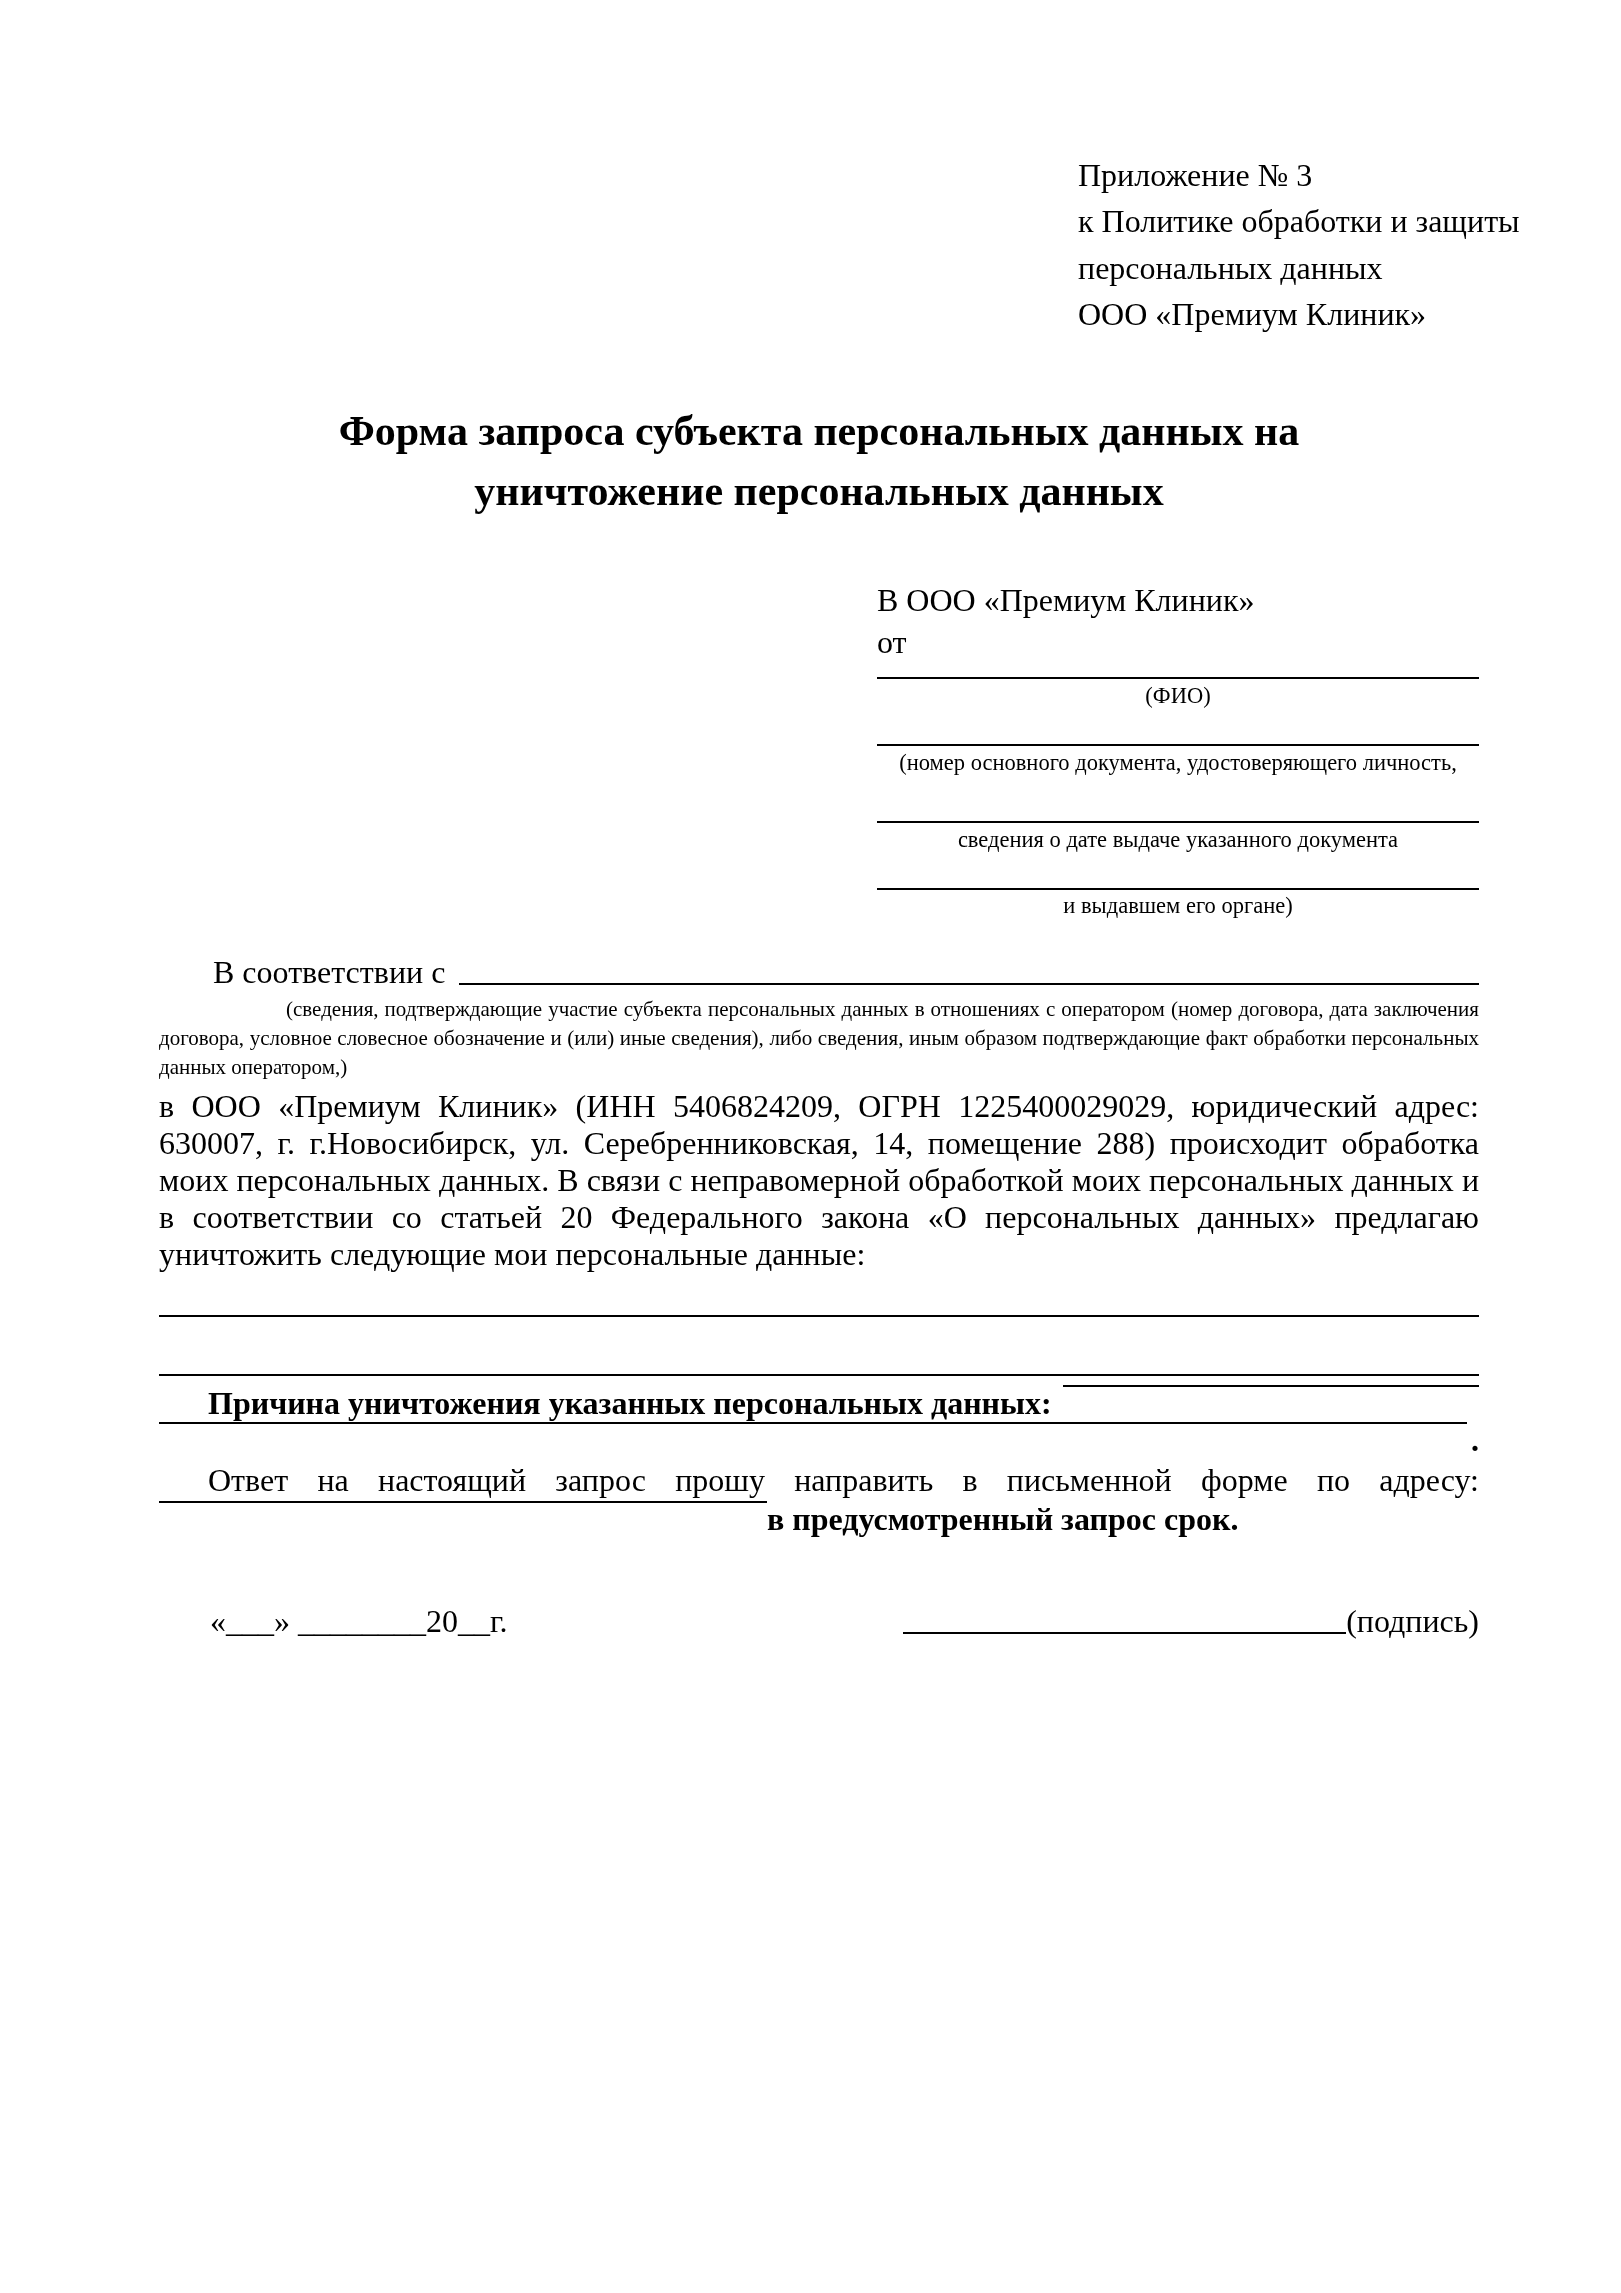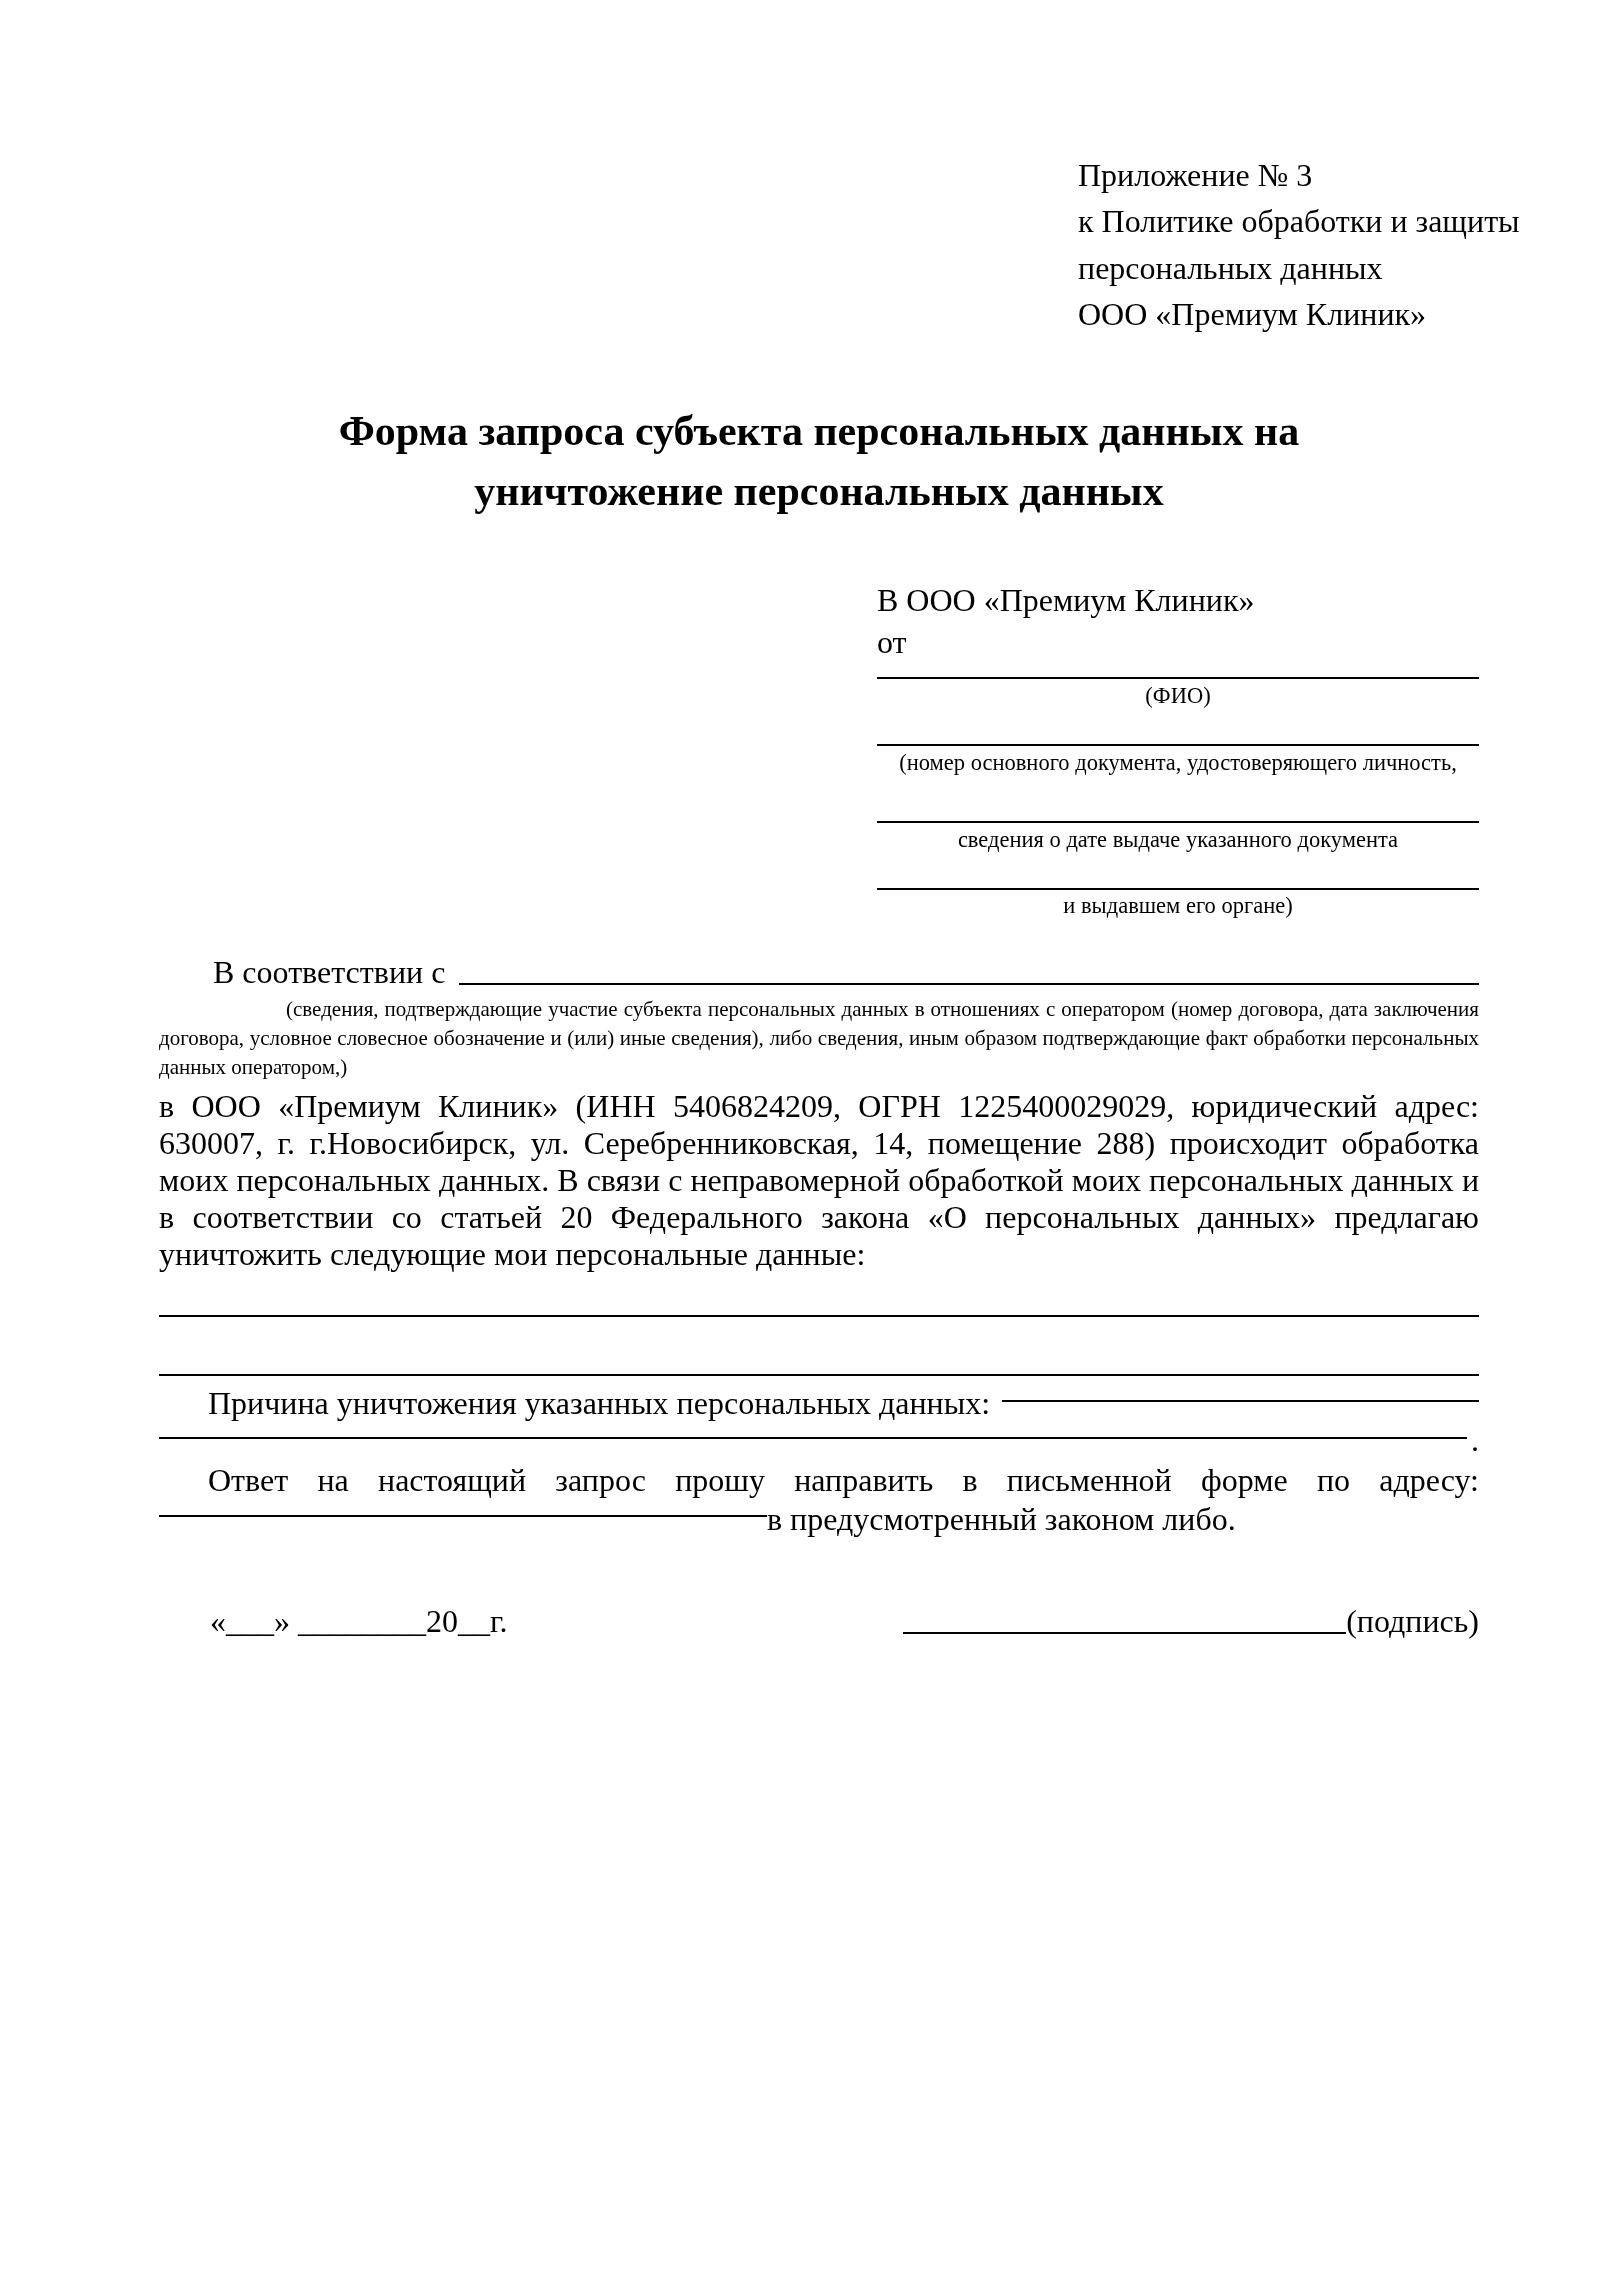--- a/index.html
+++ b/index.html
@@ -61,21 +61,21 @@
     margin-top:3.9px;
   }
   .main-par{
     text-align:justify;
     line-height:1.16;
     margin-top:5.9px;
   }
   .blank-line{border-bottom:2.9px solid #000;}
   .b1{height:41px;}
   .b2{height:57px;}
-  .row{display:flex;align-items:center;line-height:1.16;}
+  .row{display:flex;align-items:flex-start;line-height:1.16;font-weight:bold;}
   .reason-row{margin-top:9.8px;}
   .reason-row .label{margin-left:49px;white-space:nowrap;padding-right:11.8px;}
   .reason-row2{margin-top:0;}
   .reason-row2 .dot{padding-left:3.9px;}
   .answer-par{
     margin-top:2px;
     text-align:justify;
     text-align-last:justify;
     line-height:1.16;
   }
@@ -146,21 +146,21 @@
     <span class="fill"></span>
     <span class="dot">.</span>
   </div>
 
   <div class="answer-par">
     <span class="indent"></span><span>Ответ на настоящий запрос прошу направить в письменной форме по адресу:</span>
   </div>
 
   <div class="row answer-row2">
     <span class="fixed-fill"></span>
-    <span class="tail">в предусмотренный законом либо.</span>
+    <span class="tail">в предусмотренный запрос срок.</span>
   </div>
 
   <div class="footer-row">
     <span class="date">«___» ________20__г.</span>
     <span class="sig-group">
       <span class="sig-fill"></span>
       <span class="cap">(подпись)</span>
     </span>
   </div>
 

